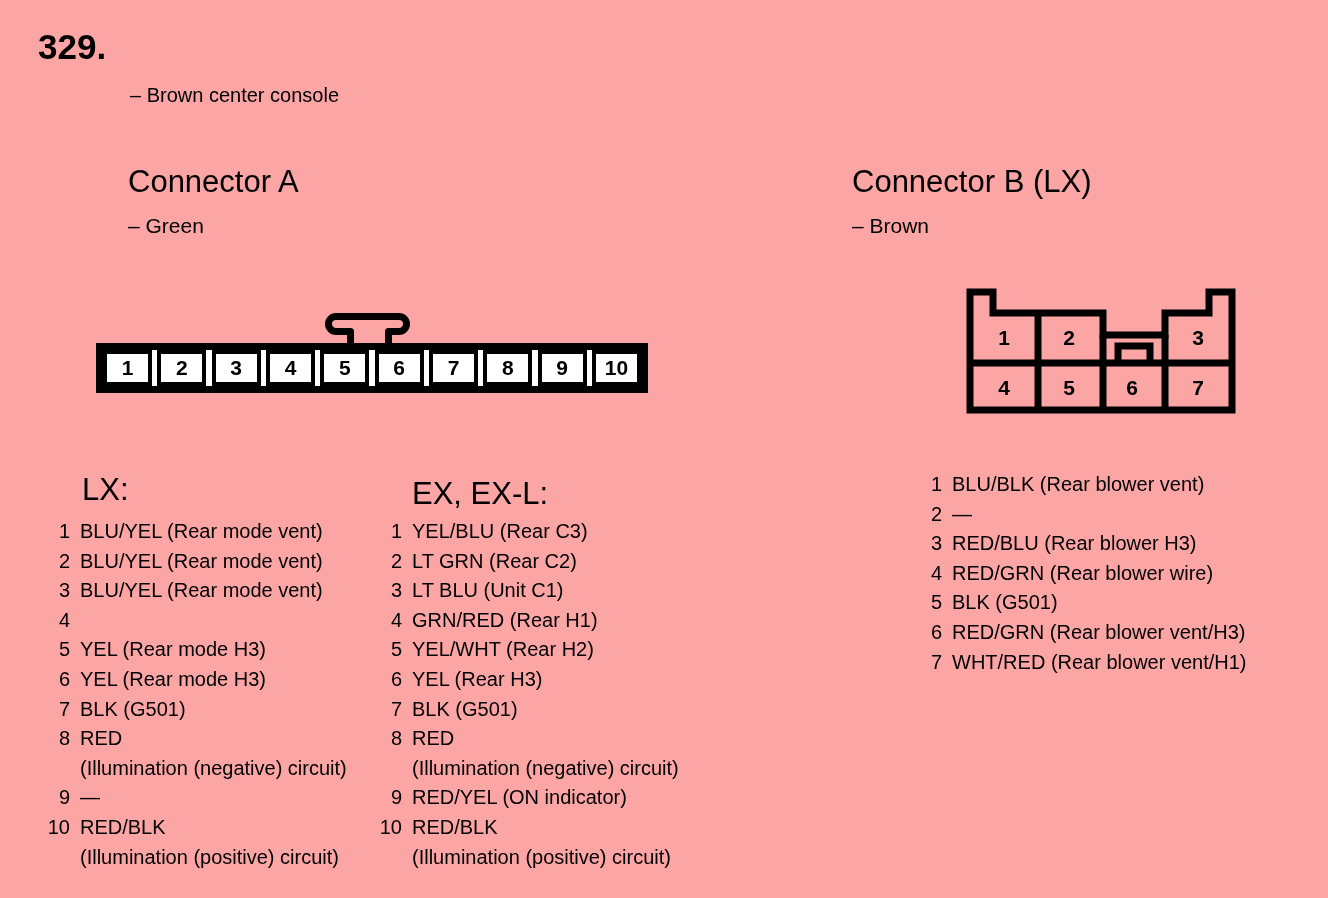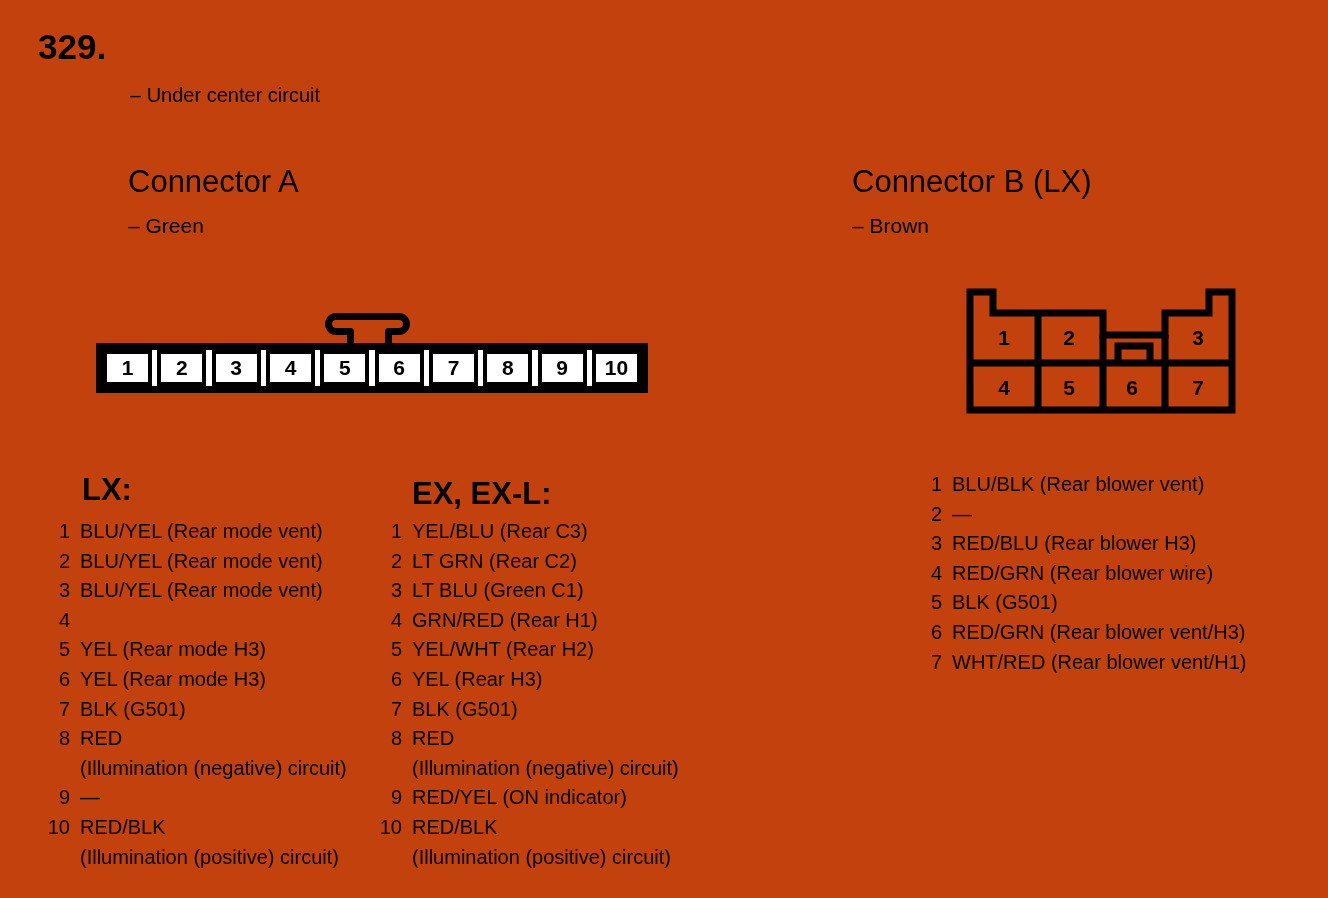--- a/index.html
+++ b/index.html
@@ -1,17 +1,17 @@
 <!DOCTYPE html>
 <html><head>
 <meta charset="utf-8">
 <style>
   html,body{margin:0;padding:0;background:#ffffff;}
   .page{
-    position:relative;width:1328px;height:898px;background:#c2410c;overflow:hidden;
+    position:relative;width:1328px;height:898px;background:#fca5a5;overflow:hidden;
     font-family:"Liberation Sans",sans-serif;color:#000;
   }
   .abs{position:absolute;}
   
   .title-row{left:38px;top:27px;font-size:35px;font-weight:bold;white-space:nowrap;display:flex;}
   .t-num{display:inline-block;width:90px;}
   .loc-notes{left:130px;top:81px;font-size:20px;line-height:28.5px;white-space:nowrap;}
   
   .hdg{font-size:31px;font-weight:normal;white-space:nowrap;}
   .conn-a-hdg{left:128px;top:164px;}
@@ -32,42 +32,42 @@
   }
   
   .connB-svg{left:960px;top:283px;}
   .connB-num{
     position:absolute;width:40px;text-align:center;font-weight:bold;font-size:21px;line-height:26px;
   }
   .b1{left:984px;top:325px;}  .b2{left:1049px;top:325px;} .b3{left:1178px;top:325px;}
   .b4{left:984px;top:375px;}  .b5{left:1049px;top:375px;} .b6{left:1112px;top:375px;}
   .b7{left:1178px;top:375px;}
   
-  .list-hdg{font-size:31px;font-weight:bold;white-space:nowrap;}
+  .list-hdg{font-size:31px;font-weight:normal;white-space:nowrap;}
   .lx-hdg{left:82px;top:472px;}
   .ex-hdg{left:412px;top:476px;}
   .pin-list{font-size:20px;line-height:29.6px;}
   .lx-list{left:40px;top:517px;width:330px;}
   .ex-list{left:372px;top:517px;width:345px;}
   .b-list{left:912px;top:470px;width:400px;}
   .pin-row{display:flex;}
   .pin-num{width:30px;text-align:right;margin-right:10px;flex:none;}
   .pin-label{white-space:nowrap;}
 </style>
 </head>
 <body>
 
 <div class="page">
 
   <div class="abs title-row">
     <span class="t-num">329.</span>
   </div>
   <div class="abs loc-notes">
 
-      <div class="loc-note">– Under center circuit</div>
+      <div class="loc-note">– Brown center console</div>
 
     </div>
 
   <div class="abs hdg conn-a-hdg">Connector A</div>
   <div class="abs note conn-a-color">– Green</div>
 
   <div class="abs hdg conn-b-hdg">Connector B (LX)</div>
   <div class="abs note conn-b-color">– Brown</div>
 
   <svg class="abs connA-tab" width="110" height="47" viewBox="0 0 110 47">
@@ -204,21 +204,21 @@
         <div class="pin-num">2</div>
         <div class="pin-label">
           <div class="pin-wire">LT GRN (Rear C2)</div>
 
         </div>
       </div>
 
       <div class="pin-row">
         <div class="pin-num">3</div>
         <div class="pin-label">
-          <div class="pin-wire">LT BLU (Green C1)</div>
+          <div class="pin-wire">LT BLU (Unit C1)</div>
 
         </div>
       </div>
 
       <div class="pin-row">
         <div class="pin-num">4</div>
         <div class="pin-label">
           <div class="pin-wire">GRN/RED (Rear H1)</div>
 
         </div>

